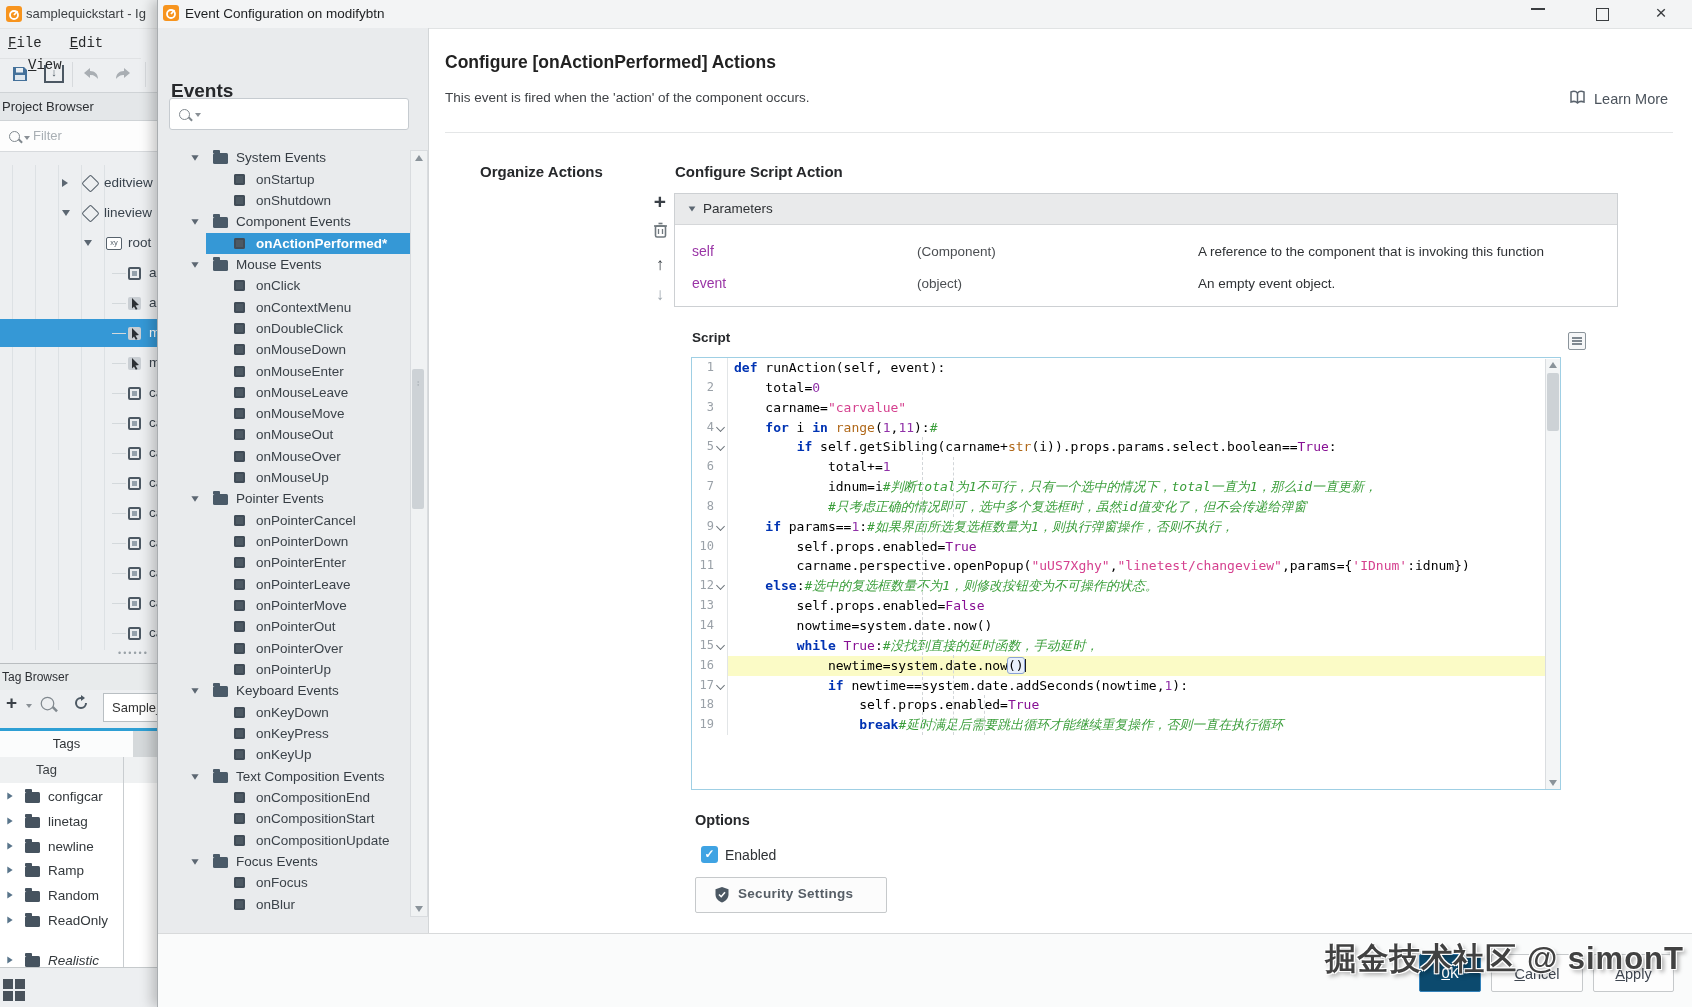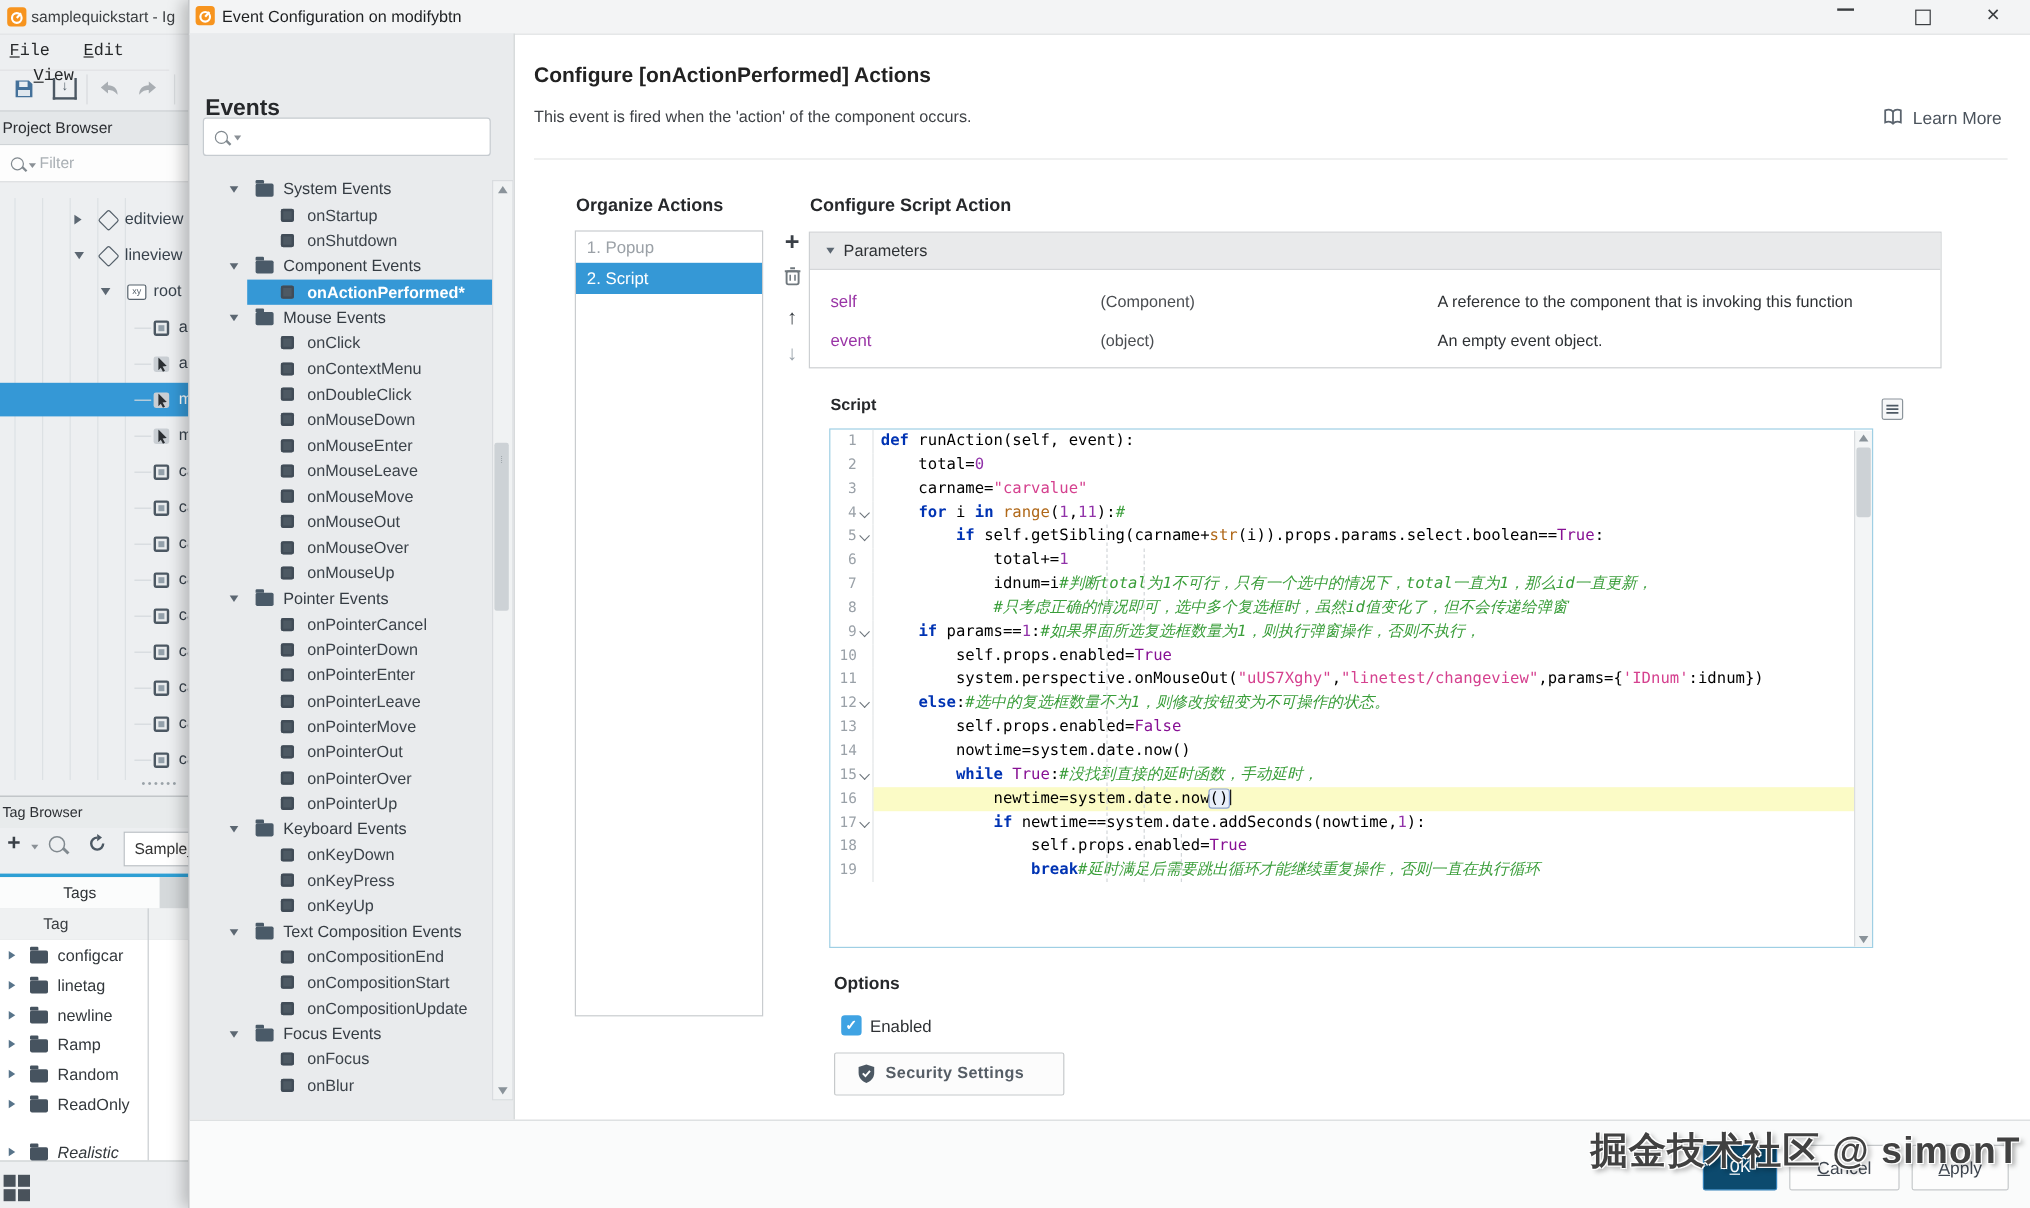--- a/index.html
+++ b/index.html
@@ -519,24 +519,20 @@
     <span class="abs" style="left:1411px;top:89px;">
       <svg width="20" height="17">
           <path d="M2 3 C5 1.7 7.2 2.5 8.5 4 C9.8 2.5 12 1.7 15 3 V13 C12 11.8 9.8 12.6 8.5 14 C7.2 12.6 5 11.8 2 13 Z" fill="none" stroke="#5b646e" stroke-width="1.5"></path>
           <line x1="8.5" y1="4" x2="8.5" y2="14" stroke="#5b646e" stroke-width="1.5"></line>
         </svg>
     </span>
     <span class="abs lm-text" style="left:1436px;top:91px;">Learn More</span>
     <div class="abs hr" style="left:287px;top:132px;width:1228px;"></div>
 
     <span class="abs sec-heading" style="left:322px;top:163px;">Organize Actions</span>
-    <div class="abs actions-box">
-      <div class="action-item" style="top:0;">1. Popup</div>
-      <div class="action-item sel" style="top:26px;">2. Script</div>
-    </div>
     <span class="act-ico" style="top:190px;font-size:21px;font-weight:bold;color:#3a4047;">+</span>
     <span class="act-ico" style="top:222px;">
       <svg width="15" height="17">
           <rect x="2.5" y="4" width="10" height="11" rx="1.5" fill="none" stroke="#70787e" stroke-width="1.6"></rect>
           <line x1="1" y1="4" x2="14" y2="4" stroke="#70787e" stroke-width="1.6"></line>
           <line x1="5.5" y1="1.5" x2="9.5" y2="1.5" stroke="#70787e" stroke-width="1.6"></line>
           <line x1="5.5" y1="7" x2="5.5" y2="12" stroke="#70787e" stroke-width="1.3"></line>
           <line x1="9.5" y1="7" x2="9.5" y2="12" stroke="#70787e" stroke-width="1.3"></line>
         </svg>
     </span>
@@ -623,21 +619,21 @@
           <div class="crow">
             <span class="lnum">10</span>
             <span class="lfold"></span>
             <span class="lbar"></span>
             <span class="ltxt"><span>        self.props.enabled=</span><span class="cst">True</span></span>
           </div>
           <div class="crow">
             <span class="lnum">11</span>
             <span class="lfold"></span>
             <span class="lbar"></span>
-            <span class="ltxt"><span>        system.perspective.onMouseOut(</span><span class="str">"uUS7Xghy"</span><span>,</span><span class="str">"linetest/changeview"</span><span>,params={</span><span class="str">'IDnum'</span><span>:idnum})</span></span>
+            <span class="ltxt"><span>        carname.perspective.openPopup(</span><span class="str">"uUS7Xghy"</span><span>,</span><span class="str">"linetest/changeview"</span><span>,params={</span><span class="str">'IDnum'</span><span>:idnum})</span></span>
           </div>
           <div class="crow">
             <span class="lnum">12</span>
             <span class="lfold">
               <span class="chev"></span>
             </span>
             <span class="lbar"></span>
             <span class="ltxt"><span>    </span><span class="kw">else</span><span>:</span><span class="com">#选中的复选框数量不为1，则修改按钮变为不可操作的状态。</span></span>
           </div>
           <div class="crow">

